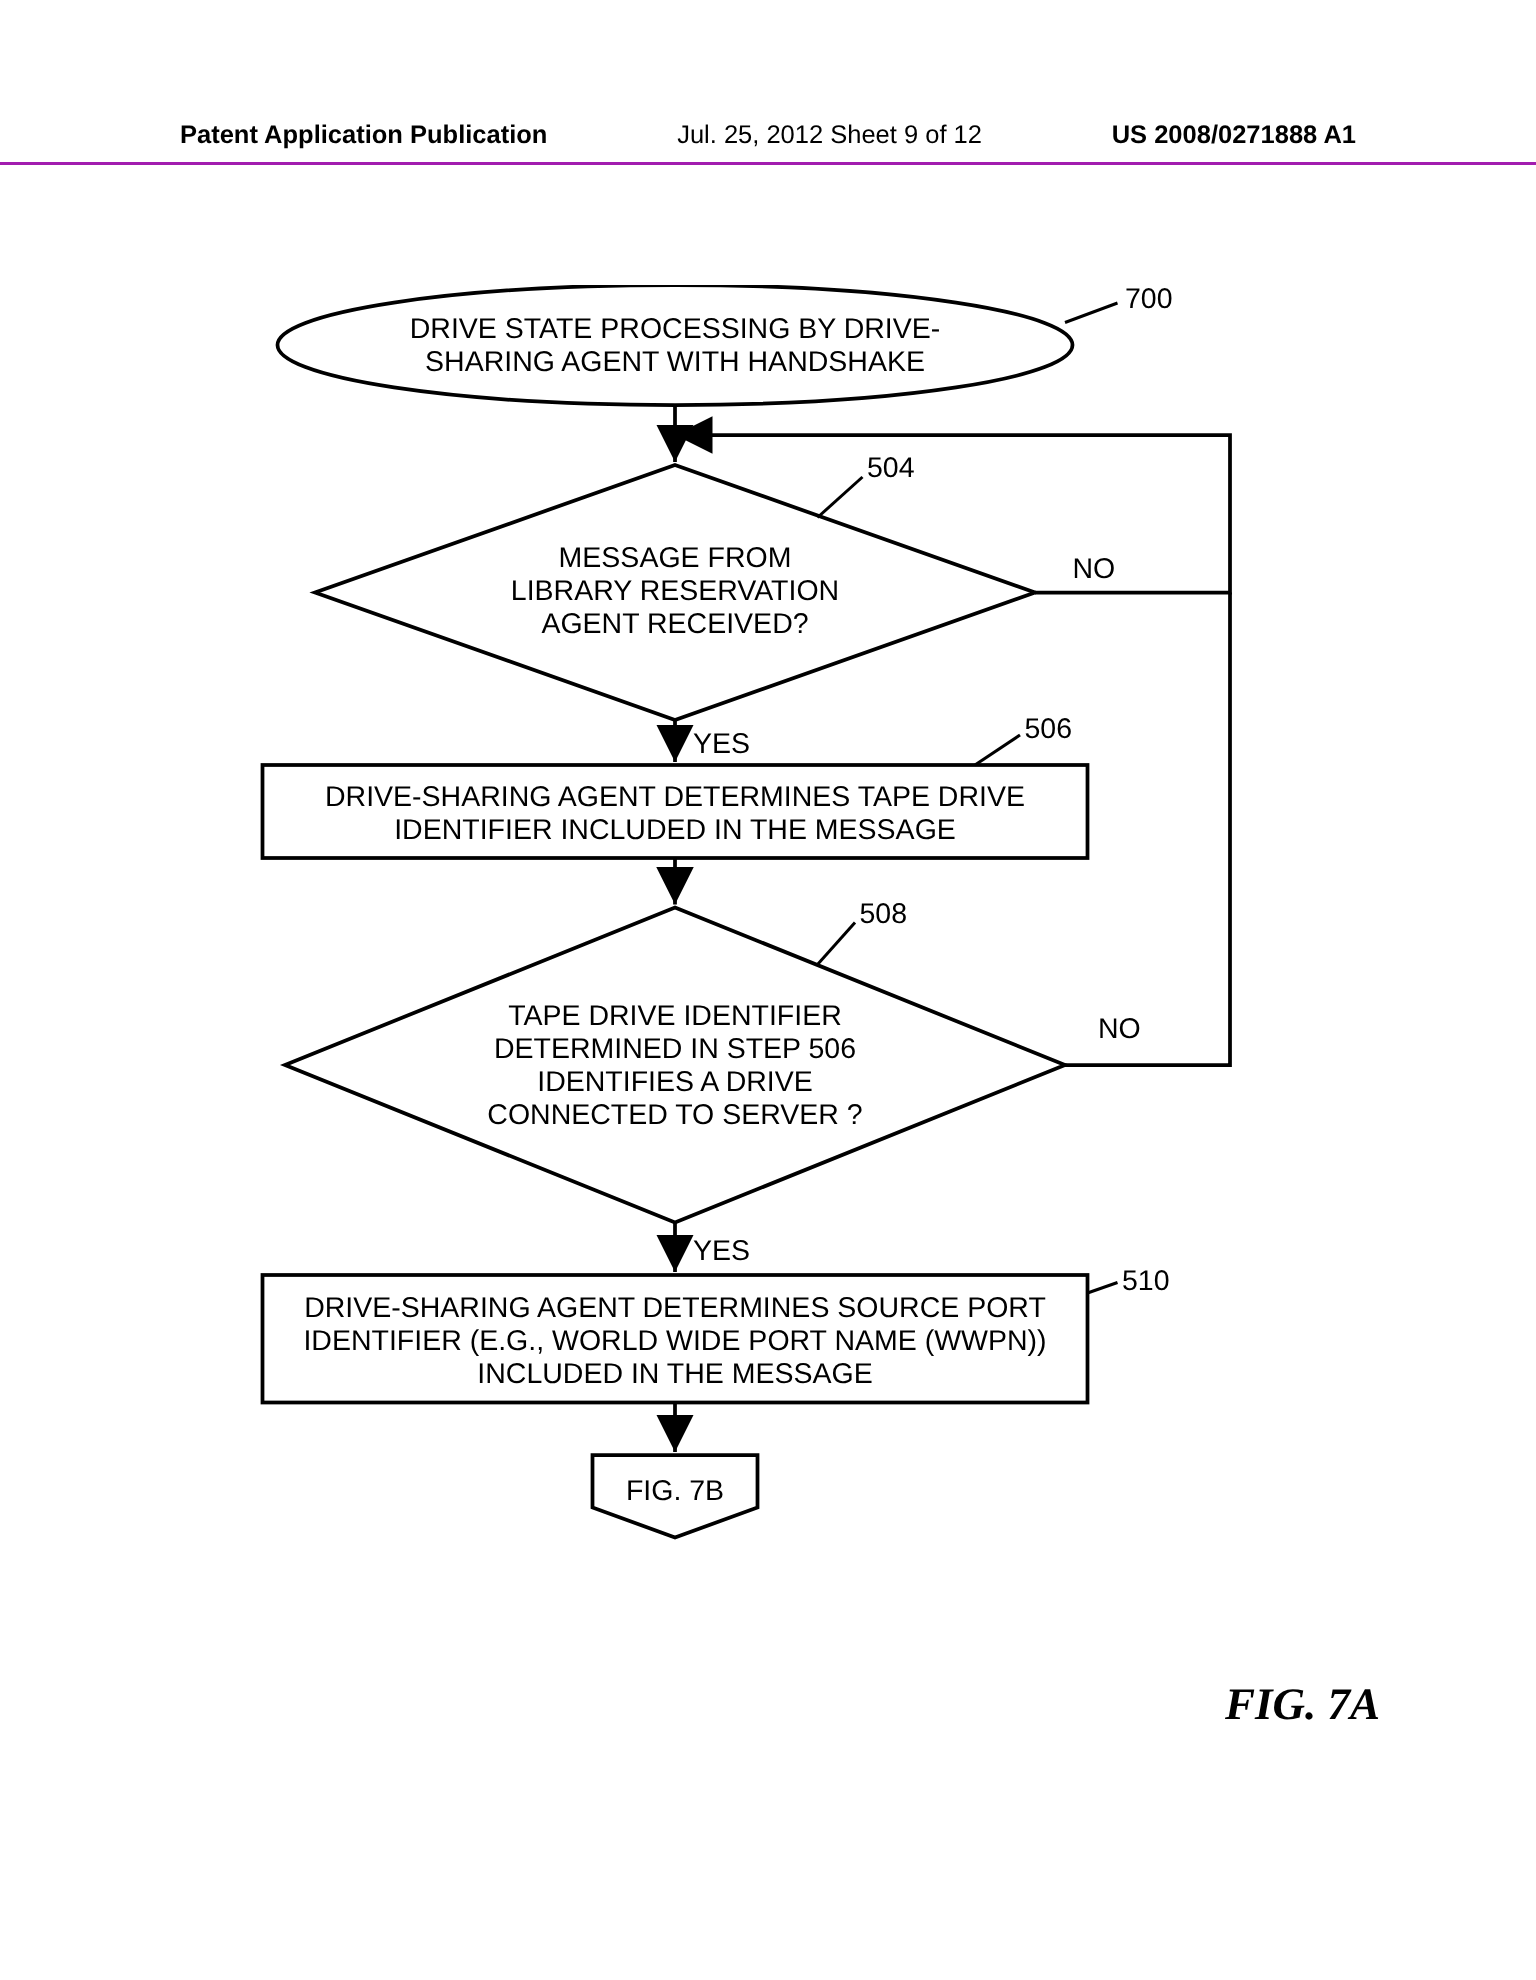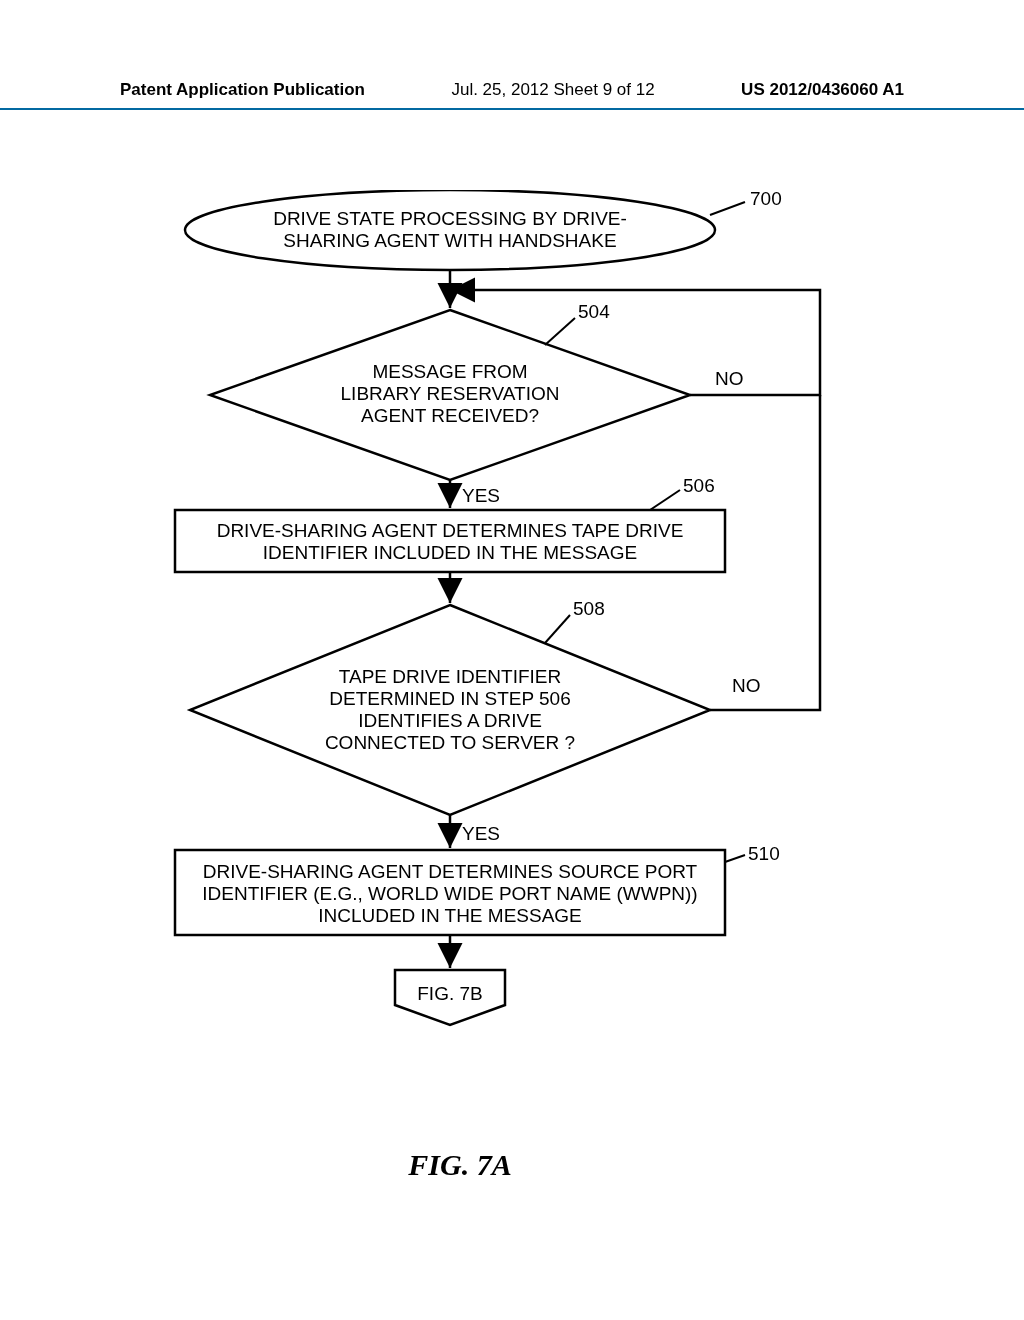--- a/index.html
+++ b/index.html
@@ -9,21 +9,21 @@
     width: 1024px;
     height: 1320px;
     position: relative;
   }
   .page-header {
     position: absolute;
     top: 80px;
     left: 0;
     width: 1024px;
     padding: 0 120px 8px 120px;
-    border-bottom: 2px solid #0369a1;
+    border-bottom: 2px solid #a21caf;
     display: flex;
     justify-content: space-between;
     font-size: 17px;
   }
   .page-header .left { font-weight: bold; }
   .page-header .center { }
   .page-header .right { font-weight: bold; }
   .diagram {
     position: absolute;
     top: 190px;
@@ -41,36 +41,36 @@
   .label-text {
     font-family: Arial, Helvetica, sans-serif;
     font-size: 19px;
   }
   .ref-text {
     font-family: Arial, Helvetica, sans-serif;
     font-size: 19px;
   }
   .fig-caption {
     position: absolute;
-    top: 1148px;
+    top: 1120px;
     width: 920px;
-    text-align: center;
+    text-align: right;
     font-family: "Times New Roman", serif;
     font-style: italic;
     font-weight: bold;
     font-size: 30px;
   }
 </style>
 </head>
 <body>
 
 <div class="page-header">
   <span class="left">Patent Application Publication</span>
   <span class="center">Jul. 25, 2012  Sheet 9 of 12</span>
-  <span class="right">US 2012/0436060 A1</span>
+  <span class="right">US 2008/0271888 A1</span>
 </div>
 
 <div class="diagram">
 <svg viewBox="0 0 720 940">
   <defs>
     <marker id="arrow" markerWidth="12" markerHeight="12" refX="10" refY="5" orient="auto">
       <path d="M0,0 L10,5 L0,10 Z" fill="#000"></path>
     </marker>
   </defs>
 

